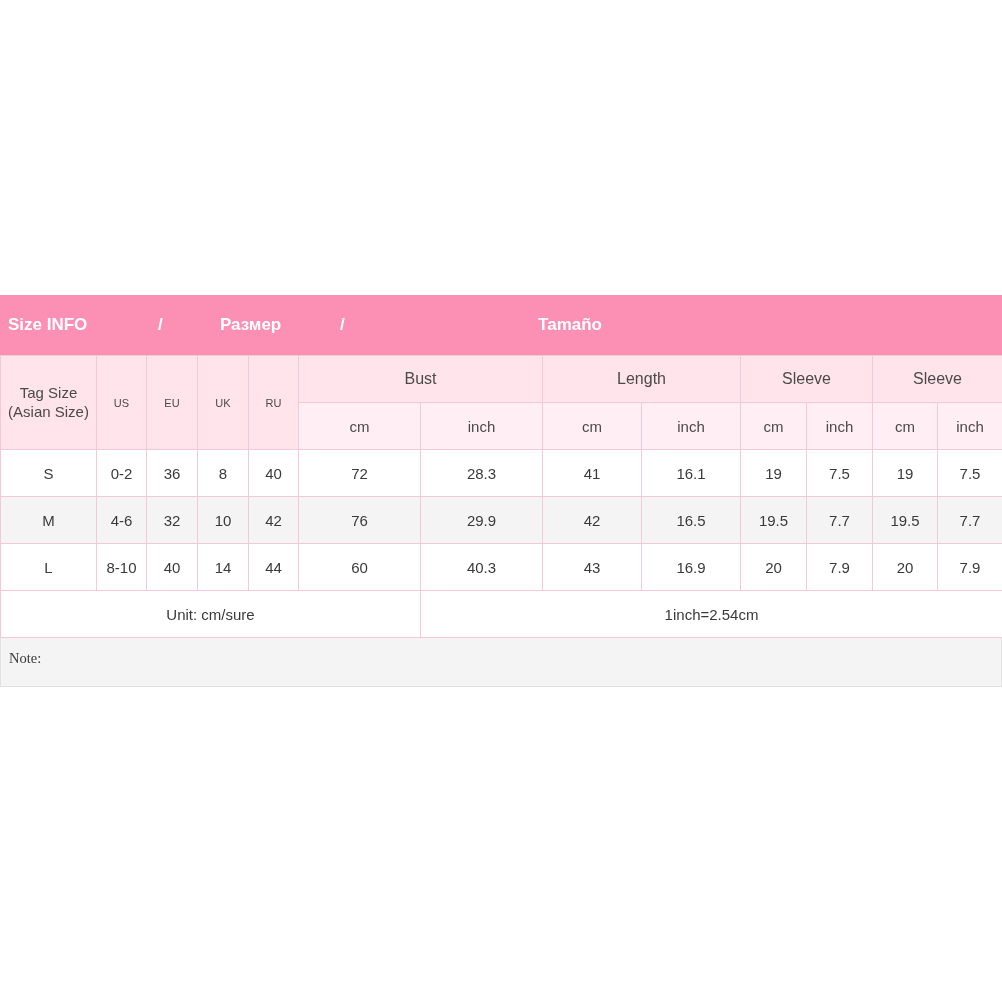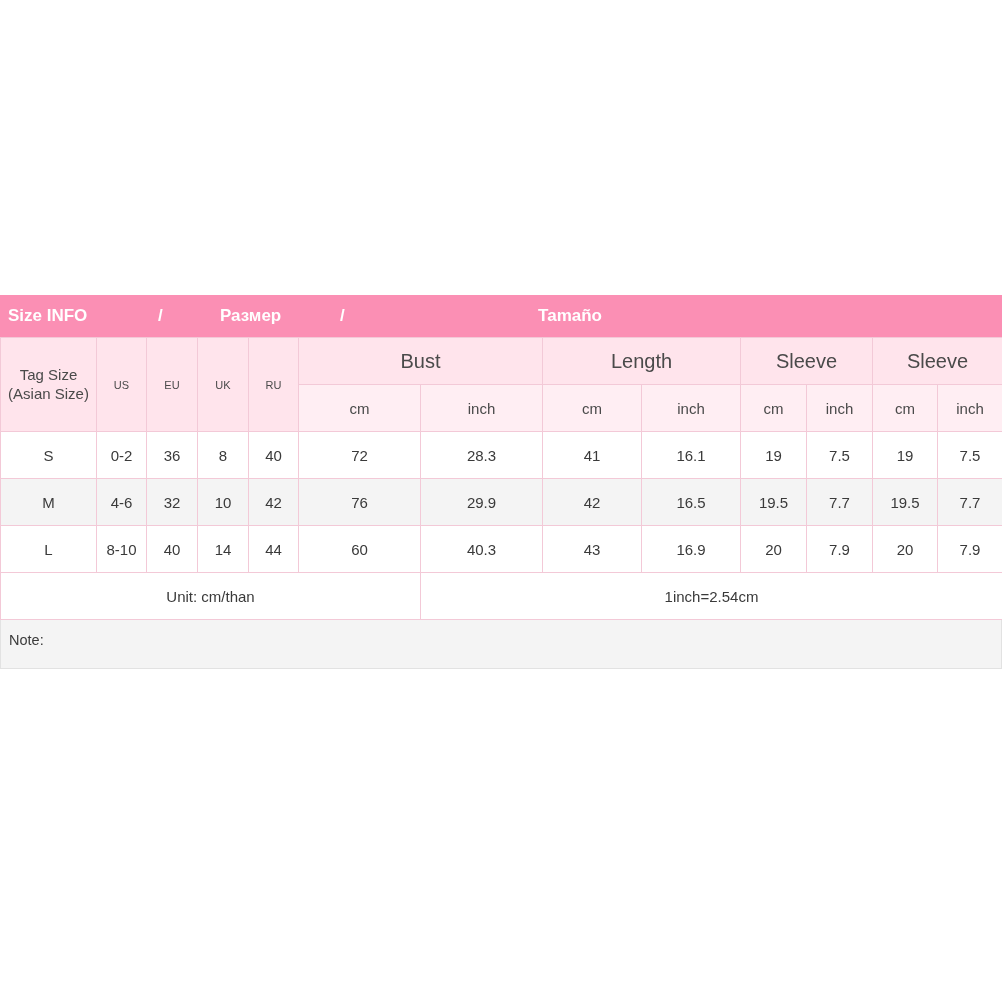--- a/index.html
+++ b/index.html
@@ -23,21 +23,21 @@
     position: absolute;
     left: 0;
     top: 295px;
     width: 1002px;
   }
   
   .title-band {
     display: flex;
     align-items: center;
     background: #fb8fb4;
-    height: 42px;
+    height: 60px;
     color: #ffffff;
     font-size: 17px;
     font-weight: bold;
     padding: 0 0 0 8px;
     box-sizing: border-box;
   }
   .title-band .t1 { width: 150px; }
   .title-band .sep { width: 62px; text-align: left; font-weight: bold; }
   .title-band .t2 { width: 120px; }
   .title-band .t3 { width: 200px; text-align: right; }
@@ -54,21 +54,21 @@
   table.size-table td, table.size-table th {
     border: 1px solid #f3c9d7;
     text-align: center;
     font-weight: normal;
     padding: 0;
     height: 46px;
   }
   .hdr-top td {
     background: #ffe4ec;
     font-weight: bold;
-    font-size: 20px;
+    font-size: 16px;
     color: #4a4a4a;
     height: 44px;
   }
   .hdr-sub td {
     background: #ffeef3;
     font-size: 15px;
     color: #4a4a4a;
     height: 44px;
   }
   td.tagsize {
@@ -102,20 +102,21 @@
   .note {
     width: 1002px;
     box-sizing: border-box;
     background: #f4f4f4;
     border: 1px solid #e2e2e2;
     border-top: none;
     padding: 10px 8px 14px 8px;
     font-size: 14.5px;
     color: #3a3a3a;
     line-height: 1.5;
+    font-family: Liberation Serif, serif;
   }
   .note .note-title { margin-bottom: 2px; }
   .note .note-body { }
 </style>
 </head>
 <body>
 
 <div class="page">
   <div class="chart-wrap">
 
@@ -211,21 +212,21 @@
           <td>40.3</td>
           <td>43</td>
           <td>16.9</td>
           <td>20</td>
           <td>7.9</td>
           <td>20</td>
           <td>7.9</td>
         </tr>
 
         <tr class="unit-row">
-          <td class="unit-left" colspan="6">Unit: cm/than</td>
+          <td class="unit-left" colspan="6">Unit: cm/sure</td>
           <td class="unit-right" colspan="7">1inch=2.54cm</td>
         </tr>
       </tbody>
     </table>
 
     <div class="note">
       <div class="note-title">Note:</div>
     </div>
 
   </div>

